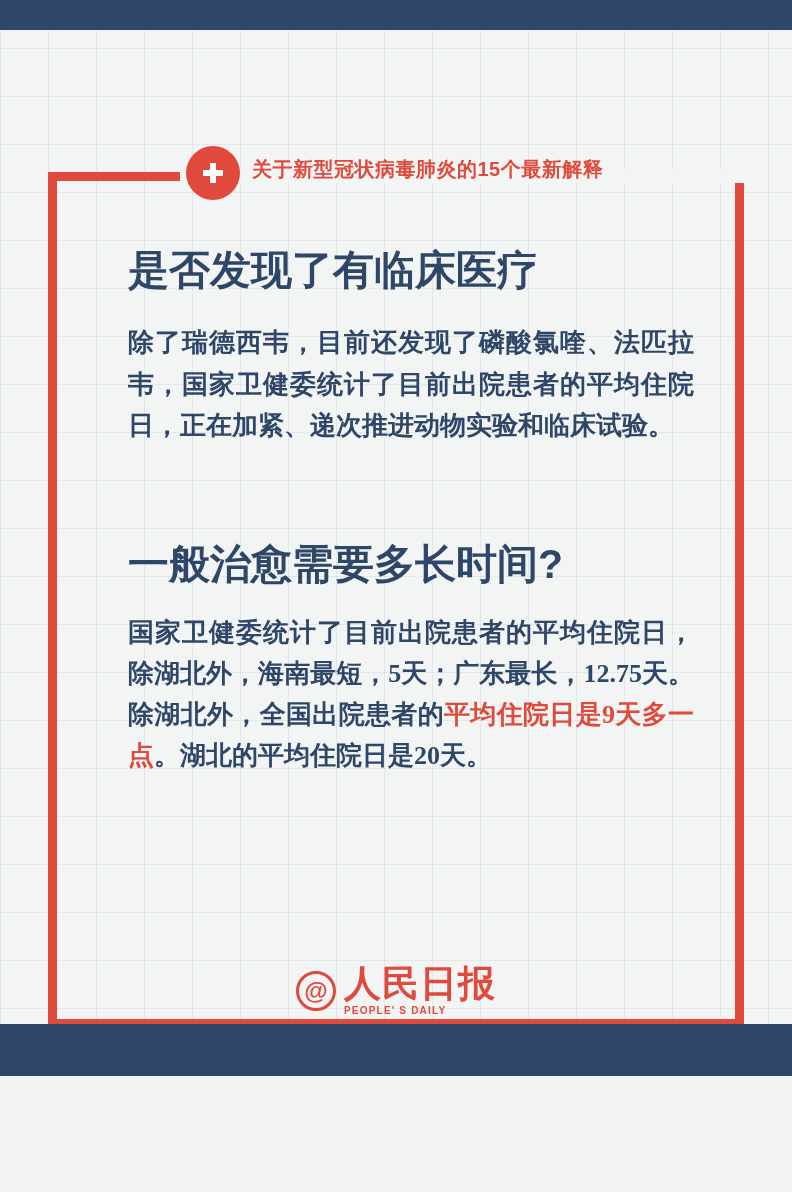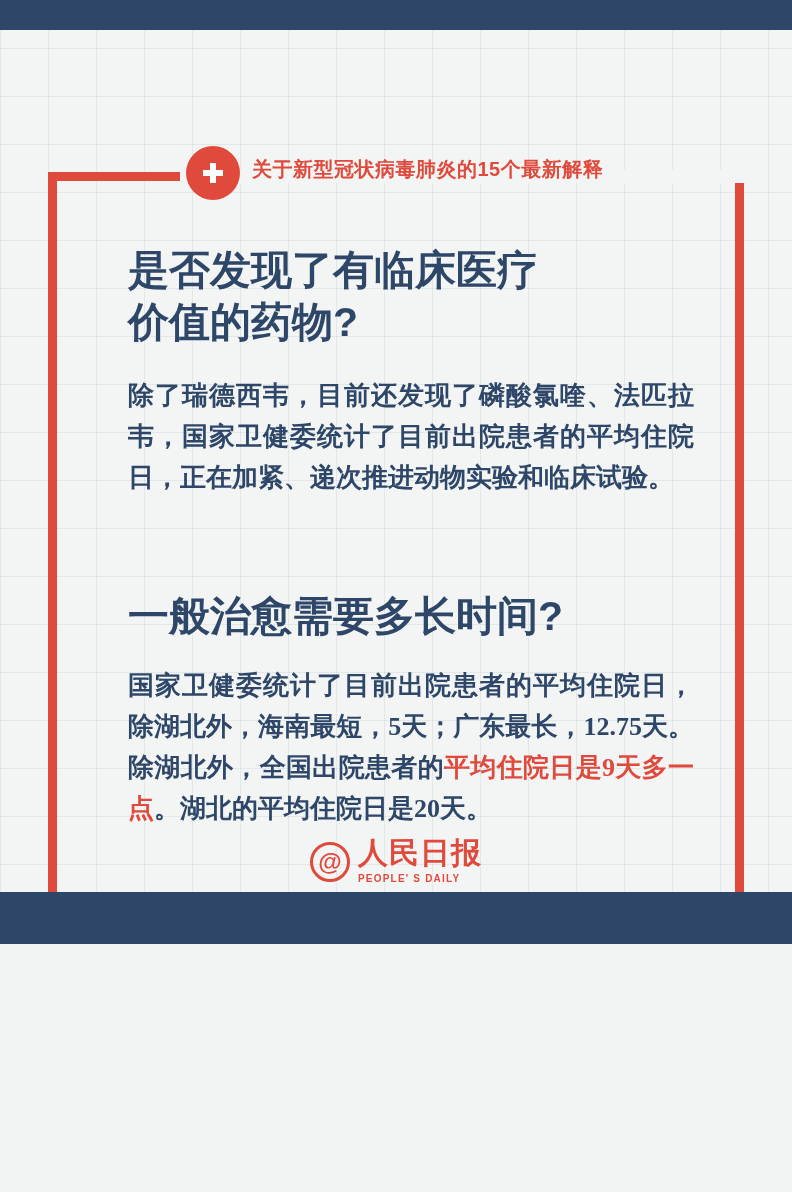--- a/index.html
+++ b/index.html
@@ -9,21 +9,21 @@
   body {
     width: 792px;
     height: 1192px;
     font-family: "Liberation Serif", "DejaVu Serif", serif;
     background: #f2f4f3;
     overflow: hidden;
   }
   .poster {
     position: relative;
     width: 792px;
-    height: 944px;
+    height: 1076px;
     background:
       repeating-linear-gradient(to right, rgba(150,170,180,0.18) 0px, rgba(150,170,180,0.18) 1px, transparent 1px, transparent 48px),
       repeating-linear-gradient(to bottom, rgba(150,170,180,0.18) 0px, rgba(150,170,180,0.18) 1px, transparent 1px, transparent 48px),
       #f3f5f4;
     box-sizing: border-box;
     overflow: hidden;
   }
   .top-band {
     position: absolute;
     top: 0; left: 0;
@@ -132,23 +132,23 @@
     align-items: center;
     justify-content: center;
     box-sizing: border-box;
   }
   .logo-text {
     display: flex;
     flex-direction: column;
     line-height: 1;
   }
   .logo-cn {
-    font-family: Liberation Mono, monospace;
-    font-weight: bold;
-    font-size: 30px;
+    font-family: Liberation Sans, sans-serif;
+    font-weight: bold;
+    font-size: 37px;
     color: #e04a3c;
     letter-spacing: 1px;
   }
   .logo-en {
     font-family: "Liberation Sans", sans-serif;
     font-weight: bold;
     font-size: 10px;
     color: #e04a3c;
     letter-spacing: 1.2px;
     margin-top: 4px;
@@ -170,21 +170,20 @@
       <rect x="5" y="12" width="20" height="6" fill="#ffffff"></rect>
     </svg>
   </div>
 
   <div class="header-title">关于新型冠状病毒肺炎的15个最新解释</div>
 
   <div class="content">
 
     <h1 class="q">
       <span>是否发现了有临床医疗</span><br>
-      <span>价值的药物?</span>
     </h1>
 
     <div class="q-spacer"></div>
 
     <p class="body">除了瑞德西韦，目前还发现了磷酸氯喹、法匹拉韦，国家卫健委统计了目前出院患者的平均住院日，正在加紧、递次推进动物实验和临床试验。</p>
 
     <div class="block-gap"></div>
 
     <h1 class="q">一般治愈需要多长时间?</h1>
 

